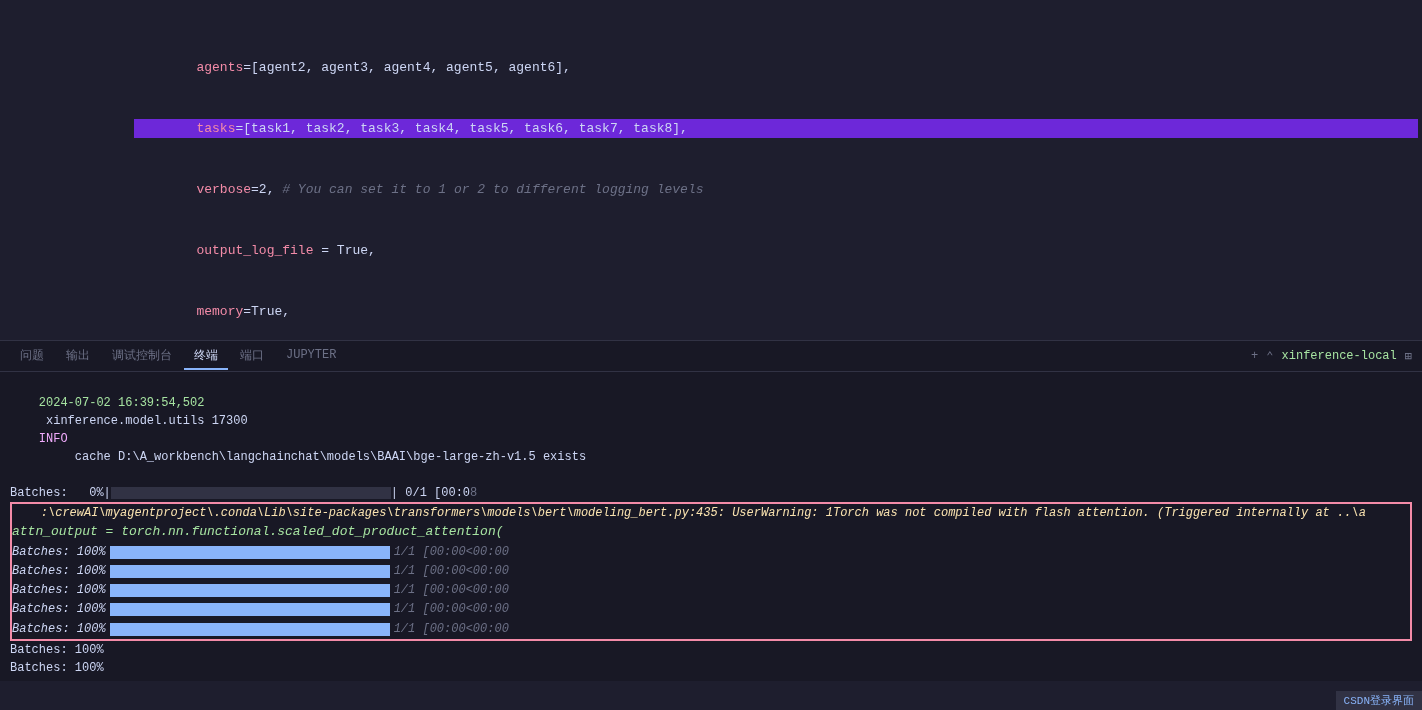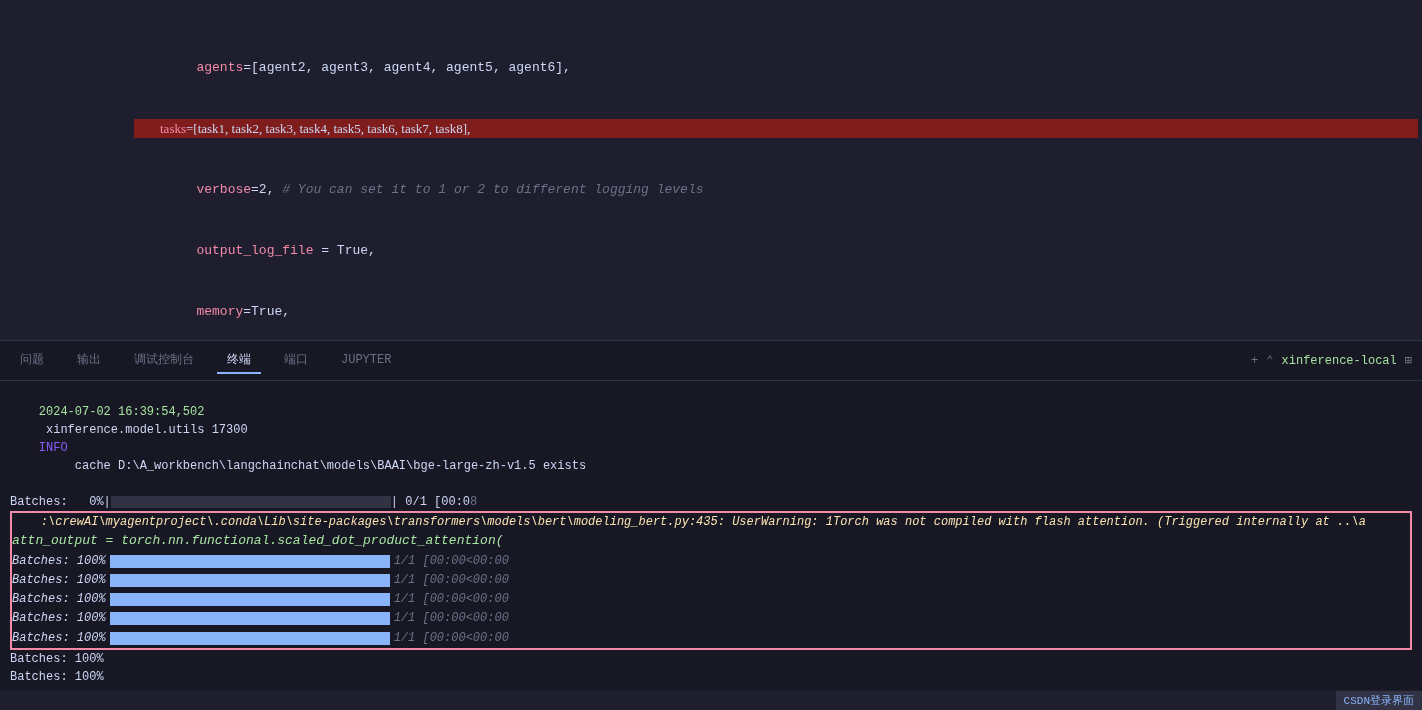--- a/index.html
+++ b/index.html
@@ -29,32 +29,32 @@
     }
 
     .code-content {
       flex: 1;
       line-height: 1.6;
       white-space: pre;
       overflow-x: hidden;
     } 
     .var { color: #f38ba8; } 
     .comment { color: #6c7086; font-style: italic; }
-    .selected-line { background: #7f1d1d; font-family: Liberation Serif, serif; }
+    .selected-line { background: #6d28d9; }
 
     
     .tab-bar {
       display: flex;
       align-items: center;
       background: #181825;
       border-top: 1px solid #313244;
       border-bottom: 1px solid #313244;
       padding: 0 10px;
-      height: 41px;
-      gap: 13px;
+      height: 32px;
+      gap: 2px;
     }
 
     .tab-item {
       padding: 4px 10px;
       font-size: 12px;
       color: #6c7086;
       cursor: pointer;
       border-bottom: 2px solid transparent;
     }
 
@@ -91,21 +91,21 @@
       color: #cdd6f4;
       line-height: 1.6;
     }
 
     .terminal-line {
       white-space: pre;
       line-height: 1.5;
     }
 
     .term-timestamp { color: #a6e3a1; }
-    .term-info { color: #8b5cf6; }
+    .term-info { color: #f0abfc; }
 
     
     .progress-section {
       border: 2px solid #f38ba8;
       margin: 0;
       background: #181825;
       font-style: italic;
     }
 
     .warning-line {

